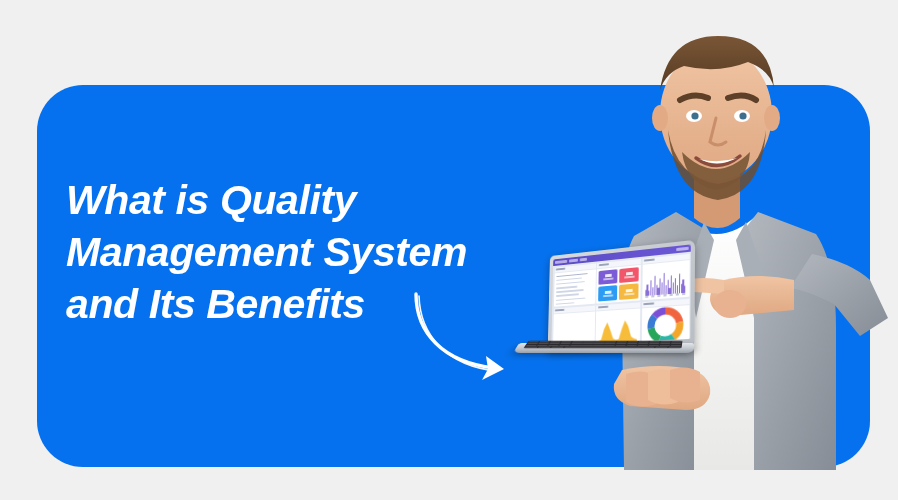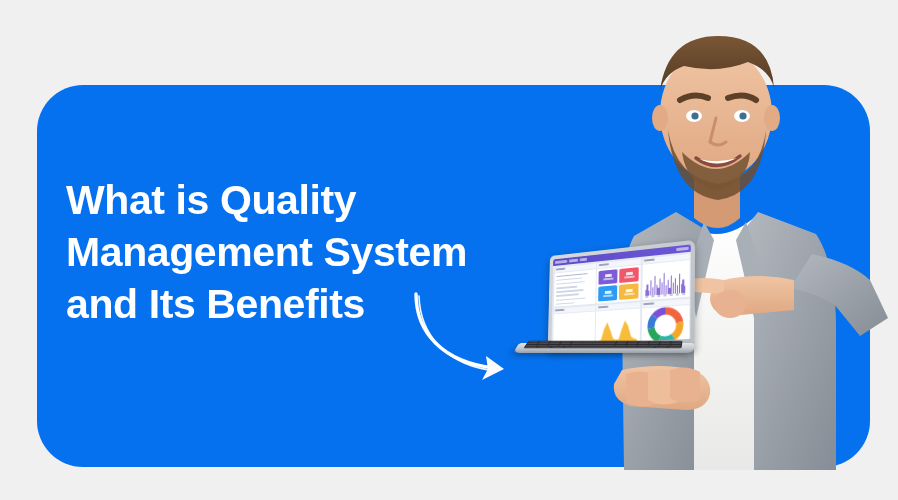--- a/index.html
+++ b/index.html
@@ -3,21 +3,21 @@
 <meta charset="utf-8">
 <style>
   html,body{margin:0;padding:0;}
   body{
     width:898px;height:500px;
     background:#f0f0f0;
     font-family:"Liberation Sans", sans-serif;
     overflow:hidden;
     position:relative;
   }
-  .stage{position:absolute;inset:0;width:898px;height:364px;}
+  .stage{position:absolute;inset:0;width:898px;height:364px;font-style:italic;}
 
   
   .banner{
     position:absolute;
     left:37px;top:85px;
     width:833px;height:382px;
     background:#0571ee;
     border-radius:46px;
   }
 

